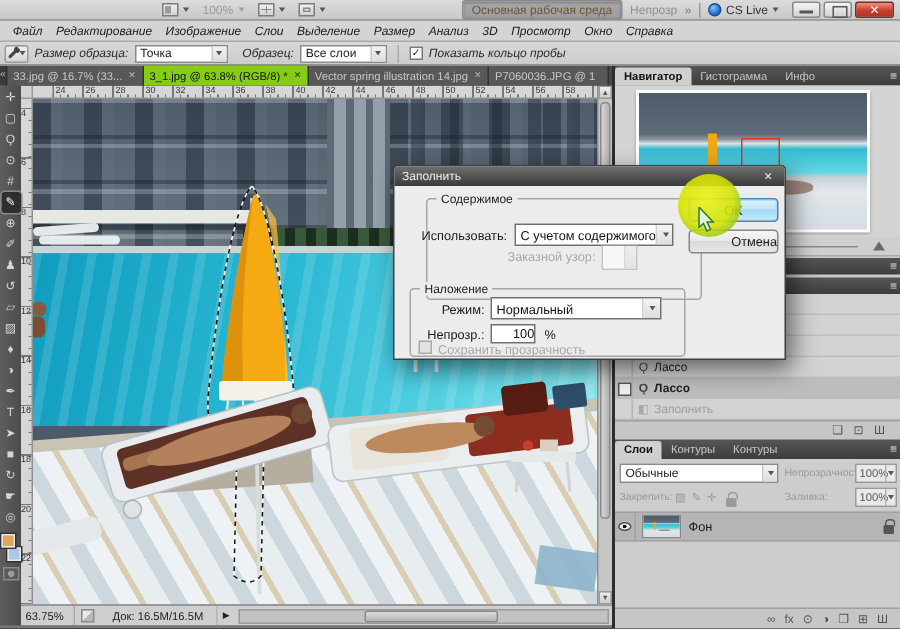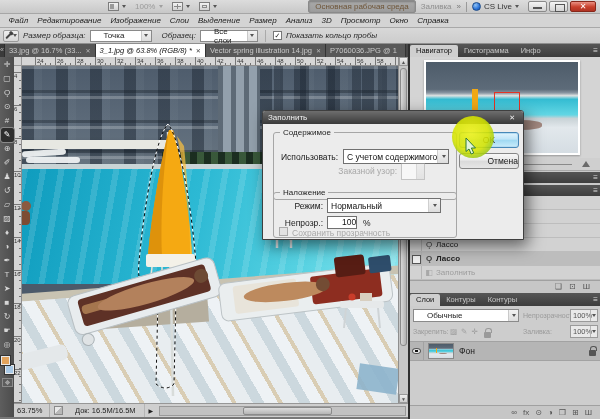--- a/index.html
+++ b/index.html
@@ -38,31 +38,31 @@
   
   .menubar { left:0; top:14px; width:600px; height:14px; background:#d4d4d4; border-bottom:1px solid #a8a8a8; display:flex; align-items:center; padding-left:4px; z-index:5;}
   .menu-item { font-size:8px; color:#1a1a1a; padding:0 4.5px; line-height:13px;font-style:italic;}
 
   
   .optionsbar { left:0; top:28px; width:600px; height:16px; background:linear-gradient(#d8d8d8,#cccccc); border-bottom:1px solid #8f8f8f; display:flex; align-items:center; gap:4px; padding-left:3px; z-index:5; font-size:8px;}
   .tool-chip { width:16px; height:12px; border:1px solid #9a9a9a; border-radius:2px; background:linear-gradient(#efefef,#d6d6d6); display:flex; align-items:center; justify-content:center; gap:1px;}
   .dropper-glyph { width:7px; height:2px; background:#444; transform:rotate(-45deg); border-radius:1px; position:relative;}
   .dropper-glyph::after{content:"";position:absolute;right:-2px;top:-1px;width:3px;height:4px;background:#444;border-radius:1px;}
   .ob-label { color:#2a2a2a;font-style:italic; }
-  .combo-sm { background:#fff; border:1px solid #8a8a8a; height:12px; display:flex; align-items:center; padding-left:13px; font-size:8px; color:#222;}
+  .combo-sm { background:#fff; border:1px solid #8a8a8a; height:12px; display:flex; align-items:center; padding-left:3px; font-size:8px; color:#222;}
   .combo-sm .ca { margin-left:auto; width:10px; align-self:stretch; border-left:1px solid #c9c9c9; background:linear-gradient(#f2f2f2,#ddd); display:flex; align-items:center; justify-content:center;}
   .ob-sep { width:1px; height:12px; background:#aaa; margin:0 3px;}
   .cbx { width:9px; height:9px; background:#fff; border:1px solid #777; display:flex; align-items:center; justify-content:center; font-size:7px; color:#222; line-height:9px;}
 
   
   .tabstrip { left:0; top:44px; width:408px; height:13px; background:#474747; display:flex; align-items:stretch; z-index:4;}
   .docktoggle { width:14px; background:#3a3a3a; color:#b8b8b8; font-size:7px; text-align:center; line-height:12px; border-right:1px solid #2c2c2c;}
   .tabs-host { display:flex; }
   .doc-tab { display:flex; align-items:center; padding:0 4px; font-size:7.5px; background:#585858; color:#c9c9c9; border-right:1px solid #333; white-space:nowrap; overflow:hidden; max-width:128px;}
-  .doc-tab.active { background:#ffffff; color:#121212;font-style:italic; }
+  .doc-tab.active { background:#84cc16; color:#121212; }
   .doc-tab .x { margin-left:4px; font-size:6px; opacity:.85;}
   .tab-overflow { color:#c9c9c9; font-size:8px; line-height:13px; padding:0 3px;}
 
   
   .toolbar { left:0; top:57px; width:14px; height:362px; background:linear-gradient(90deg,#5e5e5e,#4c4c4c); display:flex; flex-direction:column; align-items:center; padding-top:1px; z-index:4;}
   .tool { width:13px; height:14px; color:#d6d6d6; font-size:8px; line-height:14px; text-align:center; overflow:hidden;}
   .tool.active { background:#2e2e2e; outline:1px solid #8a8a8a; border-radius:2px; color:#fff;}
   .swatches { position:relative; width:13px; height:18px; margin-top:4px;}
   .sw { position:absolute; width:9px; height:9px; border:1px solid #e8e8e8; box-shadow:0 0 0 1px #333;}
   .sw.fg { left:0; top:0; background:#e2a35c; z-index:2;}
@@ -117,21 +117,21 @@
   .st-doc { padding:0 8px; border-right:1px solid #b5b5b5; height:100%; line-height:13px;}
   .st-arrow { padding:0 4px; font-size:6px;}
   .hscroll { flex:1; height:10px; margin:0 2px; background:#c2c2c2; border:1px solid #9a9a9a; position:relative;}
   .hs-thumb { position:absolute; left:34%; top:0; width:36%; height:8px; background:linear-gradient(#dcdcdc,#b5b5b5); border:1px solid #8a8a8a; border-radius:2px;}
   .bottomstrip { left:0; top:417px; width:408px; height:2px; background:#787878; z-index:4;}
 
   
   .dock { left:408px; top:44px; width:192px; height:375px; background:#c9c9c9; border-left:2px solid #2e2e2e; z-index:10;}
   .phead { position:absolute; left:0; width:192px; height:13px; background:linear-gradient(#565656,#3d3d3d); display:flex; font-size:7.5px; color:#c6c6c6;}
   .ptab { padding:0 6px; line-height:13px; }
-  .ptab.active { background:#cfcfcf; color:#111; margin-top:1px; border-radius:2px 2px 0 0; line-height:12px;}
+  .ptab.active { background:#cfcfcf; color:#111; margin-top:1px; border-radius:2px 2px 0 0; line-height:12px;font-weight:bold;}
   .pmenu { margin-left:auto; padding-right:4px; line-height:13px; color:#ddd; font-size:8px;}
   .navbody { position:absolute; left:0; top:13px; width:192px; height:101px; background:#d4d4d4;}
   .navthumb { position:absolute; left:14px; top:3px; width:156px; height:95px; background:#fff; padding:2px; box-shadow:0 1px 2px rgba(0,0,0,.3);}
   .pool-mini { width:100%; height:100%; position:relative; overflow:hidden;
     background:linear-gradient(180deg,#4e5c6a 0%,#5d6b79 30%,#8a96a2 34%,#dde2e2 37%,#34bcd2 41%,#62d6e4 58%,#c8d2d6 62%,#e2e8ec 72%,#d5dde3 100%);}
   .pool-mini::before { content:""; position:absolute; left:30%; top:30%; width:4%; height:32%; background:#f0a816;}
   .pool-mini::after { content:""; position:absolute; left:42%; top:64%; width:34%; height:11%; background:rgba(116,64,44,.55); border-radius:40%;}
   .nav-viewbox { position:absolute; left:84px; top:48px; width:26px; height:40px; border:1px solid #e33424; z-index:11;}
   .navslider { position:absolute; left:0; top:114px; width:192px; height:13px; background:#cfcfcf; border-bottom:1px solid #a8a8a8;}
   .mtn { position:absolute; width:0; height:0; border-left:4px solid transparent; border-right:4px solid transparent; border-bottom:6px solid #6a6a6a;}
@@ -202,21 +202,21 @@
         <span class="dd-arrow"></span>
       <span class="ab-zoom">100%</span>
         <span class="dd-arrow" style="opacity:.4"></span>
       <span class="mini-ic grid" style="margin-left:6px"></span>
         <span class="dd-arrow"></span>
       <span class="mini-ic screen" style="margin-left:6px"></span>
         <span class="dd-arrow"></span>
     </div>
     <div class="ab-right">
       <span class="ws-btn">Основная рабочая среда</span>
-      <span class="ws-sec">Заливка</span>
+      <span class="ws-sec">Непрозр</span>
       <span class="ws-ov">»</span>
       <span class="ab-sep"></span>
       <span class="cslive">
         <span class="cs-orb"></span>
         <span>CS Live</span>
         <span class="dd-arrow"></span>
       </span>
       <span class="winbtns">
         <span class="wb min"></span>
         <span class="wb res"></span>
@@ -580,21 +580,21 @@
           <span class="pf-icon">Ш</span>
         </div>
     </div>
   </div>
 
   <div class="abs dialog">
     <div class="dtitle">
       <span>Заполнить</span>
       <span class="dclose">✕</span>
     </div>
-    <div class="dgroup" style="left:10px;top:21px;width:184px;height:68px">
+    <div class="dgroup" style="left:21px;top:21px;width:184px;height:68px">
       <span class="dlegend">Содержимое</span>
     </div>
     <span class="dlabel" style="left:18px;top:41px">Использовать:</span>
     <span class="combo" style="left:80px;top:38px;width:106px;height:15px">
       <span>С учетом содержимого</span>
       <span class="ca">
           <span class="dd-arrow"></span>
         </span>
     </span>
     <span class="dlabel dim" style="left:40px;top:55px;width:94px;text-align:right">Заказной узор:</span>

